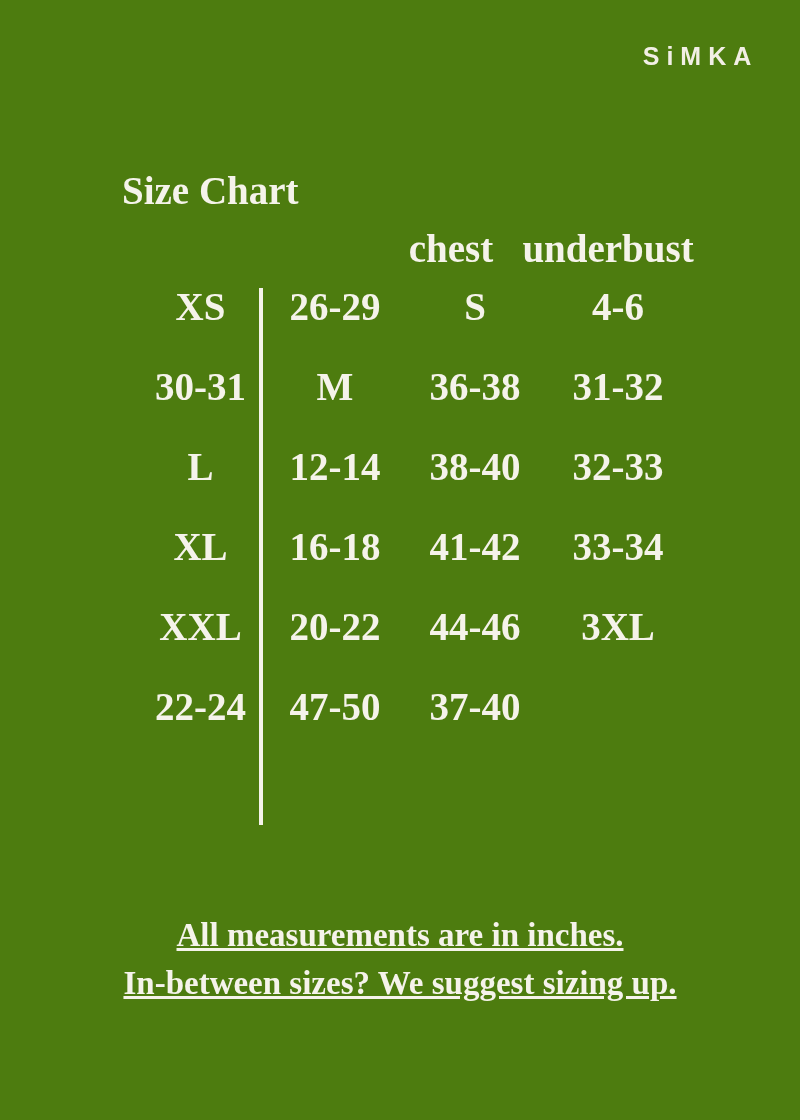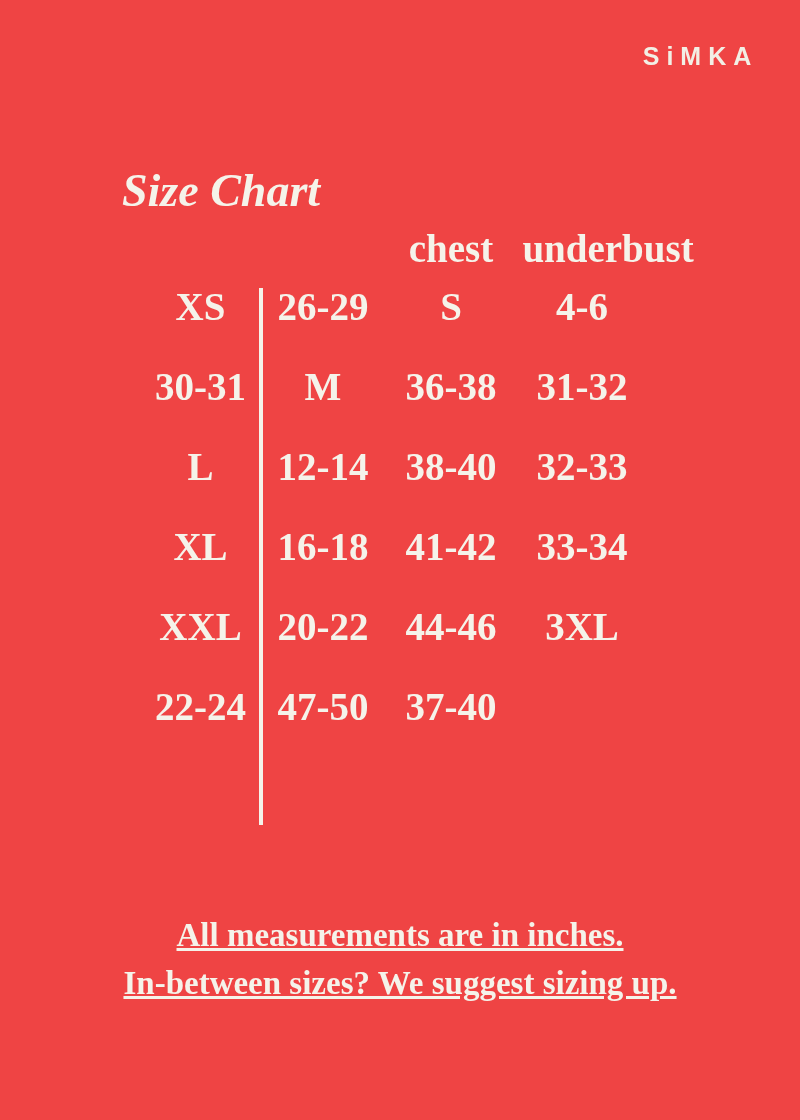--- a/index.html
+++ b/index.html
@@ -1,21 +1,21 @@
 <!DOCTYPE html>
 <html><head>
 <meta charset="utf-8">
 <style>
   * { margin: 0; padding: 0; box-sizing: border-box; }
   body { background: #444; }
   .page {
     position: relative;
     width: 800px;
     height: 1120px;
-    background: #ef4444;
+    background: #4d7c0f;
     color: #F5F3EA;
     font-family: "Liberation Serif", serif;
     font-weight: bold;
     overflow: hidden;
     margin: 0 auto;
   }
   
   .logo {
     position: absolute;
     top: 42px;
@@ -43,43 +43,42 @@
     font-size: 10px;
     vertical-align: 14px;
     letter-spacing: 0;
     margin-left: -4px;
   }
   
   .title {
     position: absolute;
     left: 122px;
     top: 170px;
-    font-size: 46px;
+    font-size: 39px;
     line-height: 42px;
-    font-style: italic;
   }
   
   .col-head {
     position: absolute;
     top: 228px;
     font-size: 39px;
     line-height: 42px;
     transform: translateX(-50%);
     white-space: nowrap;
   }
   .col-head.chest { left: 451px; }
   .col-head.underbust { left: 608px; }
   
   .size-table {
     position: absolute;
     left: 143px;
     top: 266px;
     display: grid;
     grid-template-columns: 115px 122px 126px 128px;
-    column-gap: 4px;
+    column-gap: 16px;
     text-align: center;
   }
   .cell {
     height: 80px;
     display: flex;
     align-items: center;
     justify-content: center;
     font-size: 39px;
     white-space: nowrap;
   }

